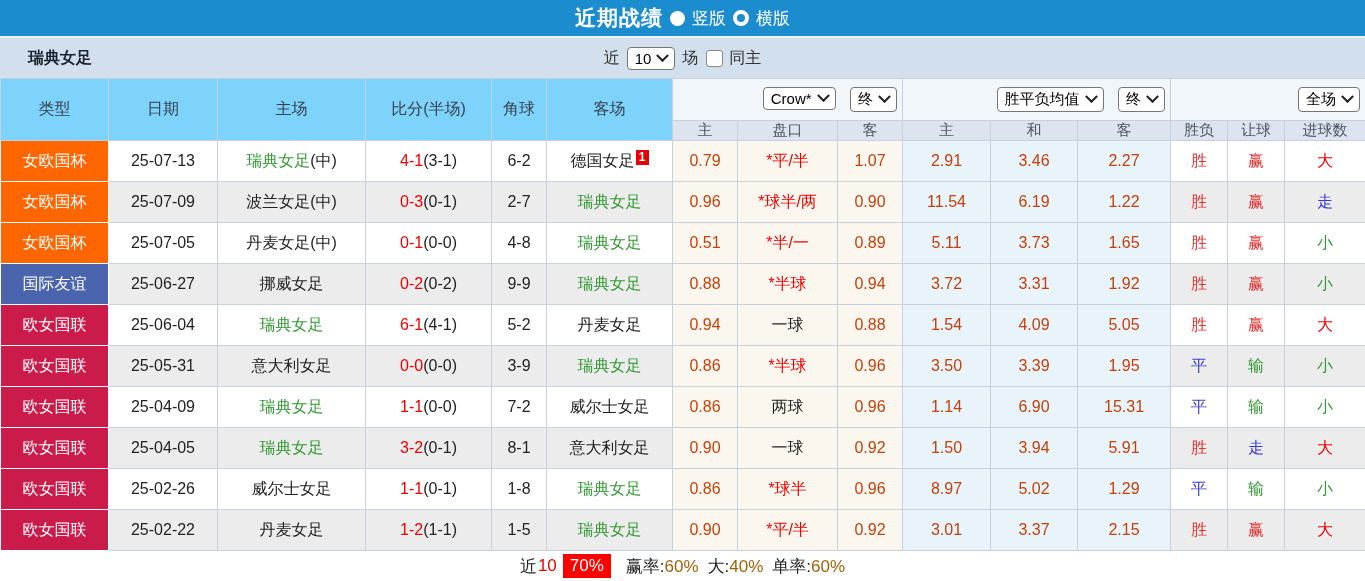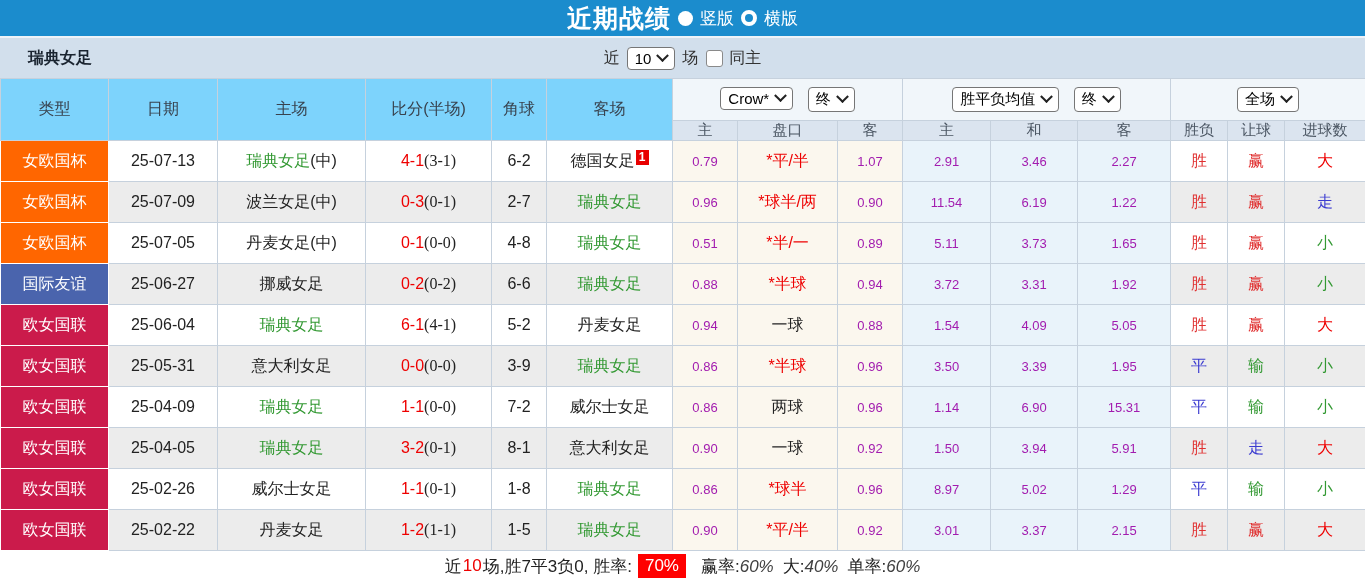--- a/index.html
+++ b/index.html
@@ -16,21 +16,21 @@
     height: 38px;
     background: #1b8ccd;
     color: #fff;
     display: flex;
     align-items: center;
     justify-content: center;
     gap: 7px;
     border-bottom: 2px solid #eef3f8;
     font-size: 17px;
   }
-  .title-bar .title { font-weight: bold; font-size: 25px; letter-spacing: 1px; }
+  .title-bar .title { font-weight: bold; font-size: 21px; letter-spacing: 1px; }
   .radio { width: 15px; height: 15px; border-radius: 50%; display: inline-block; }
   .radio.filled { background: #fff; }
   .radio.hollow { border: 4px solid #fff; background: transparent; width: 16px; height: 16px; }
   
   .filter-bar {
     height: 40px;
     background: #d2dfec;
     display: flex;
     align-items: center;
     position: relative;
@@ -84,38 +84,38 @@
     text-align: center;
     line-height: 17px;
     font-size: 13px;
     font-weight: bold;
     margin-left: 8px;
   }
   
   table { border-collapse: collapse; table-layout: fixed; width: 1365px; }
   td, th { border: 1px solid #c6d1dd; text-align: center; overflow: hidden; white-space: nowrap; }
   thead th { background: #7dd3fc; font-weight: normal; color: #38424e; font-size: 16px; }
-  th.drop-row { background: #f1f6fa; height: 42px; }
+  th.drop-row { background: #f1f6fa; height: 42px; text-align: right; }
   tr.subhead th { height: 20px; font-size: 15px; background: #dbe4ef; color: #4a5562; }
   tbody td { height: 41px; font-size: 16px; background: #fff; }
   tbody tr.alt td { background: #ececec; }
   tbody td.cream, tbody tr.alt td.cream { background: #fbf7ee; }
   tbody td.lblue, tbody tr.alt td.lblue { background: #e9f3fa; }
   td.type-cell {
     color: #fff;
     border: 1px solid #fff;
     font-size: 16px;
   }
   .t-red { color: #ee0000; }
   .t-green { color: #339933; }
   .t-blue { color: #3b3bd0; }
   .t-black { color: #222; }
   .res-red { color: #e03030; }
-  .score-paren { color: #222; font-family: Liberation Serif, serif; }
-  td.num { font-size: 13px; color: #a21caf; }
+  .score-paren { color: #222; }
+  td.num { font-size: 16px; color: #c2410c; }
   .away-badge {
     display: inline-block;
     background: #e80000;
     color: #fff;
     font-size: 12px;
     font-weight: bold;
     line-height: 15px;
     width: 13px;
     vertical-align: 5px;
     margin-left: 1px;
@@ -124,21 +124,21 @@
   .footer {
     height: 30px;
     display: flex;
     align-items: center;
     justify-content: center;
     font-size: 17px;
     gap: 1px;
     background: #fff;
   }
   .footer .red { color: #ee0000; }
-  .footer .blue { color: #404040; font-style: italic; }
+  .footer .blue { color: #a16207; }
   .footer .pct-badge {
     background: #ff0000;
     color: #fff;
     padding: 2px 7px;
     margin: 0 5px;
   }
   .footer .stat { margin-left: 9px; }
 </style>
 </head>
 <body>
@@ -280,21 +280,21 @@
         <td class="lblue num">1.65</td>
         <td class="res-red">胜</td>
         <td class="res-red">赢</td>
         <td class="t-green">小</td>
       </tr>
       <tr class="alt">
         <td class="type-cell" style="background: rgb(74, 100, 173);">国际友谊</td>
         <td>25-06-27</td>
         <td><span class="t-black">挪威女足</span></td>
         <td><span class="t-red">0-2</span><span class="score-paren">(0-2)</span></td>
-        <td>6-6</td>
+        <td>9-9</td>
         <td><span class="t-green">瑞典女足</span></td>
         <td class="cream num">0.88</td>
         <td class="cream t-red">*半球</td>
         <td class="cream num">0.94</td>
         <td class="lblue num">3.72</td>
         <td class="lblue num">3.31</td>
         <td class="lblue num">1.92</td>
         <td class="res-red">胜</td>
         <td class="res-red">赢</td>
         <td class="t-green">小</td>
@@ -400,16 +400,15 @@
         <td class="res-red">胜</td>
         <td class="res-red">赢</td>
         <td class="t-red">大</td>
       </tr>
     </tbody>
 </table>
 
 <div class="footer">
   <span>近</span>
   <span class="red">10</span>
-  <span>场,胜7平3负0, 胜率:</span>
   <span class="pct-badge">70%</span>
   <span id="footer-stats"><span class="stat">赢率:</span><span class="blue">60%</span><span class="stat">大:</span><span class="blue">40%</span><span class="stat">单率:</span><span class="blue">60%</span></span>
 </div>
 
 </body></html>

